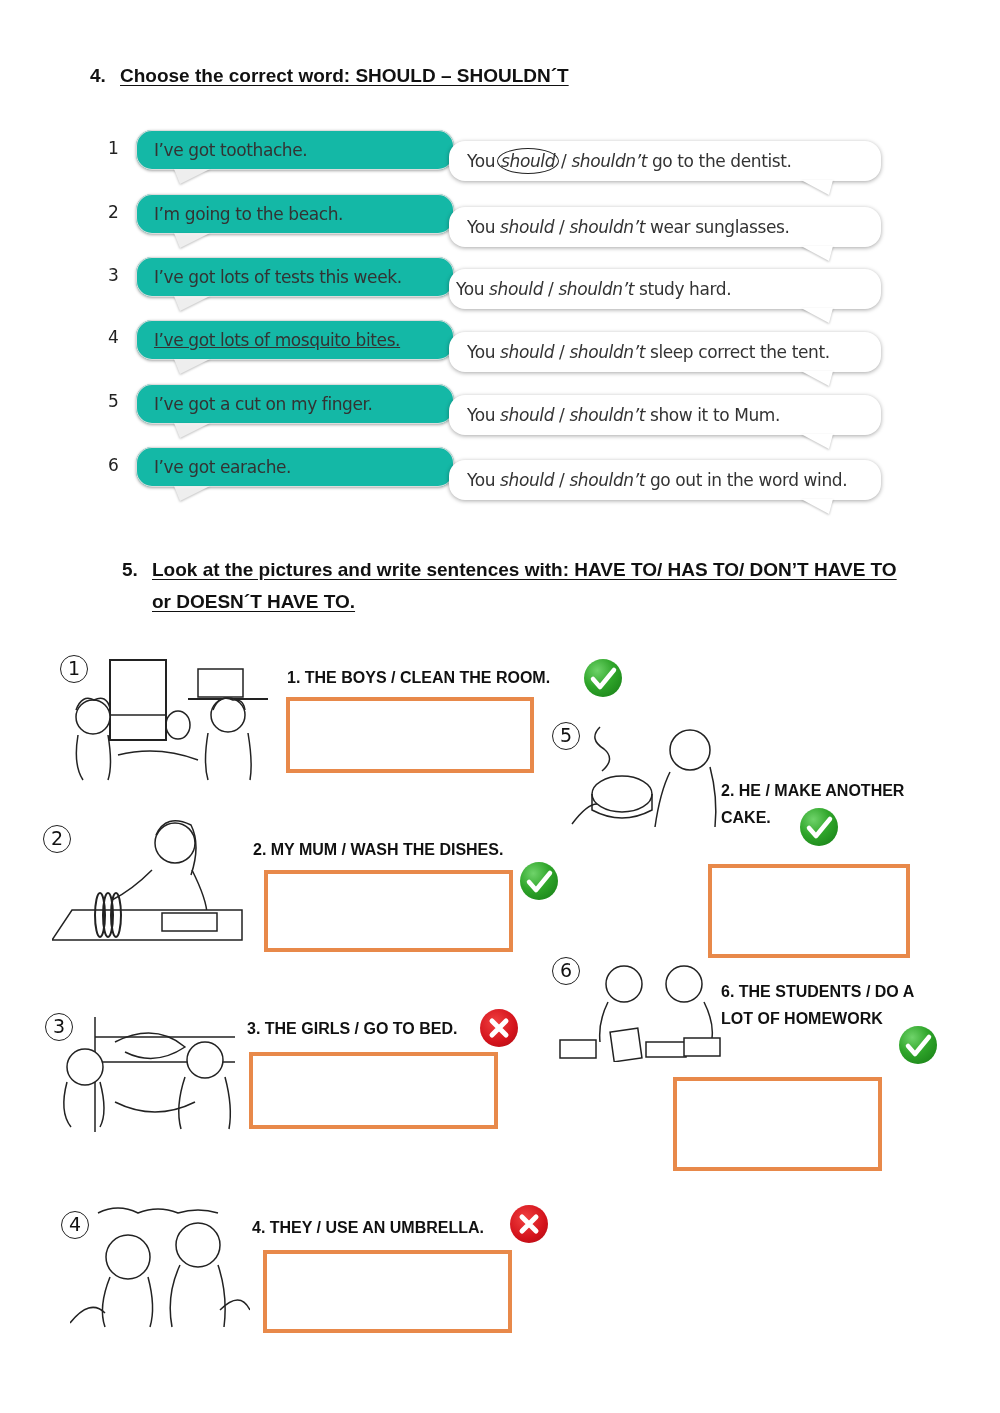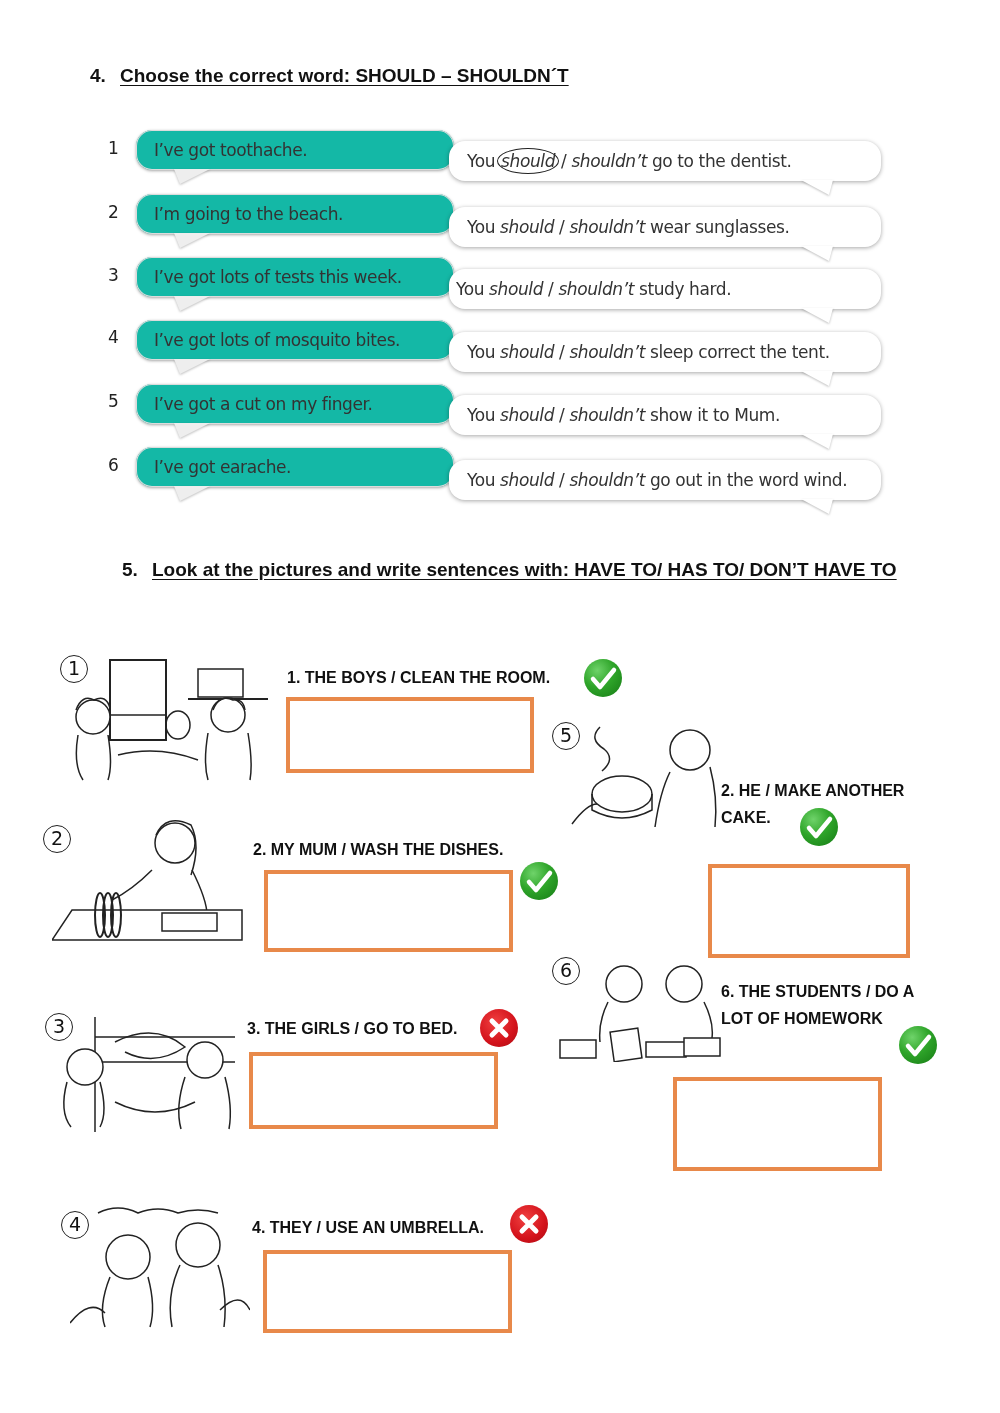--- a/index.html
+++ b/index.html
@@ -69,40 +69,41 @@
     <span>You </span><i>should</i><span> / </span><i>shouldn’t</i><span> wear sunglasses.</span>
   </div>
 
   <span class="row-num" style="top:265px;">3</span>
   <div class="bubble left" style="top:257px;">I’ve got lots of tests this week.</div>
   <div class="bubble right" style="top:269px;padding-left:7px;">
     <span>You </span><i>should</i><span> / </span><i>shouldn’t</i><span> study hard.</span>
   </div>
 
   <span class="row-num" style="top:327px;">4</span>
-  <div class="bubble left" style="top:320px;">I’ve got lots of mosquito bites.</div>
+  <div class="bubble left" style="top:320px;text-decoration:underline;">I’ve got lots of mosquito bites.</div>
   <div class="bubble right" style="top:332px;">
     <span>You </span><i>should</i><span> / </span><i>shouldn’t</i><span> sleep correct the tent.</span>
   </div>
 
   <span class="row-num" style="top:391px;">5</span>
   <div class="bubble left" style="top:384px;">I’ve got a cut on my finger.</div>
   <div class="bubble right" style="top:395px;">
     <span>You </span><i>should</i><span> / </span><i>shouldn’t</i><span> show it to Mum.</span>
   </div>
 
   <span class="row-num" style="top:455px;">6</span>
   <div class="bubble left" style="top:447px;">I’ve got earache.</div>
   <div class="bubble right" style="top:460px;">
     <span>You </span><i>should</i><span> / </span><i>shouldn’t</i><span> go out in the word wind.</span>
   </div>
 </div>
 
 <div class="heading h5" style="left:90px; top:554px;">
   <span class="num">5.</span><span class="title">Look at the pictures and write sentences with: HAVE TO/ HAS TO/ DON’T HAVE TO</span>
+  <span class="line2"><span class="title">or DOESN´T HAVE TO.</span></span>
 </div>
 
 <div class="circle-num" style="left:60px; top:655px;">1</div>
 <svg class="pic" style="left:68px; top:655px;" width="200" height="128">
   <rect x="42" y="5" width="56" height="80" fill="none" stroke="#222" stroke-width="2"></rect>
   <line x1="42" y1="60" x2="98" y2="60" stroke="#222" stroke-width="1.5"></line>
   <rect x="130" y="14" width="45" height="28" fill="none" stroke="#222" stroke-width="1.5"></rect>
   <line x1="120" y1="44" x2="200" y2="44" stroke="#222" stroke-width="2"></line>
   <circle cx="25" cy="62" r="17" fill="#fff" stroke="#222" stroke-width="1.5"></circle>
   <path d="M8 55 q6 -16 18 -10 q12 -6 16 8" fill="none" stroke="#222" stroke-width="1.5"></path>

